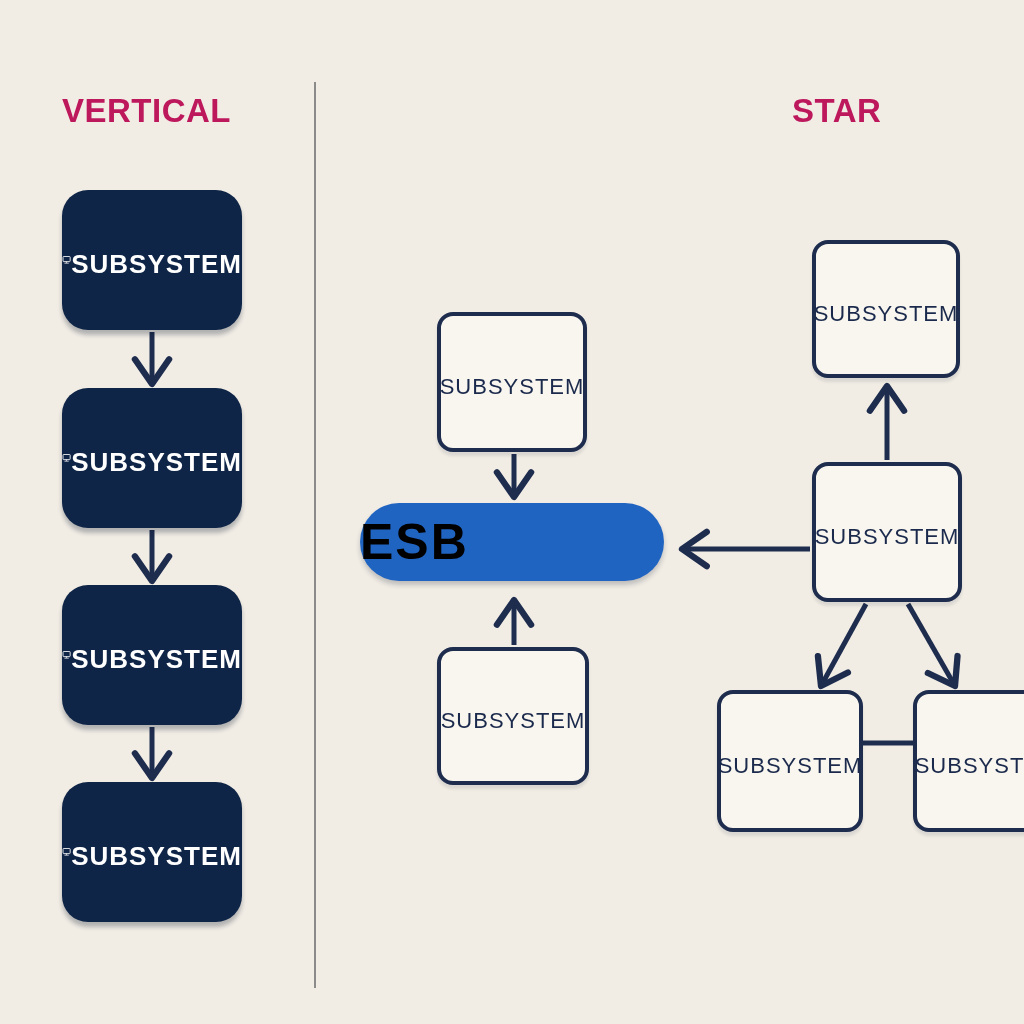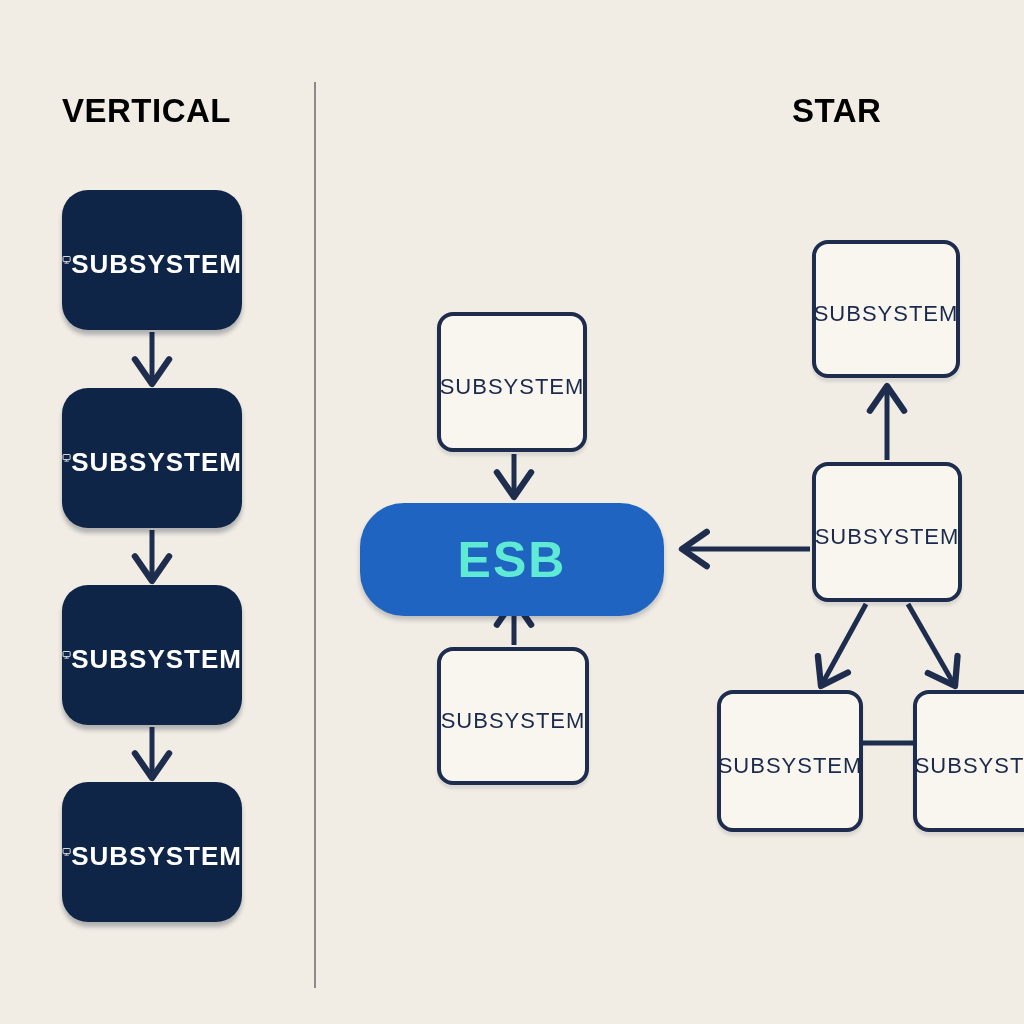--- a/index.html
+++ b/index.html
@@ -17,21 +17,21 @@
     position: absolute;
     left: 314px; top: 82px;
     width: 2px; height: 906px;
     background: #8b8b89;
   }
   .title {
     position: absolute;
     font-size: 33px;
     font-weight: bold;
     letter-spacing: 0.5px;
-    color: #000000;
+    color: #be185d;
     white-space: nowrap;
   }
   .node {
     position: absolute;
     display: flex;
     flex-direction: row;
     align-items: center;
     justify-content: center;
     box-sizing: border-box;
   }
@@ -63,27 +63,26 @@
   }
   .node.light .nlabel {
     font-size: 22px;
     font-weight: 500;
     letter-spacing: 1px;
     color: #1b2a4c;
   }
   .esb {
     position: absolute;
     left: 360px; top: 503px;
-    width: 304px; height: 113px;
+    width: 304px; height: 78px;
     background: #2064c2;
     border-radius: 44px;
     display: flex;
     align-items: center;
-    justify-content: center;
-    color: #5eead4;
+    color: #000000;
     font-size: 50px;
     font-weight: bold;
     letter-spacing: 2px;
     box-shadow: 0 4px 5px rgba(15,25,45,0.22);
   }
   .overlay {
     position: absolute;
     left: 0; top: 0;
     pointer-events: none;
   }

